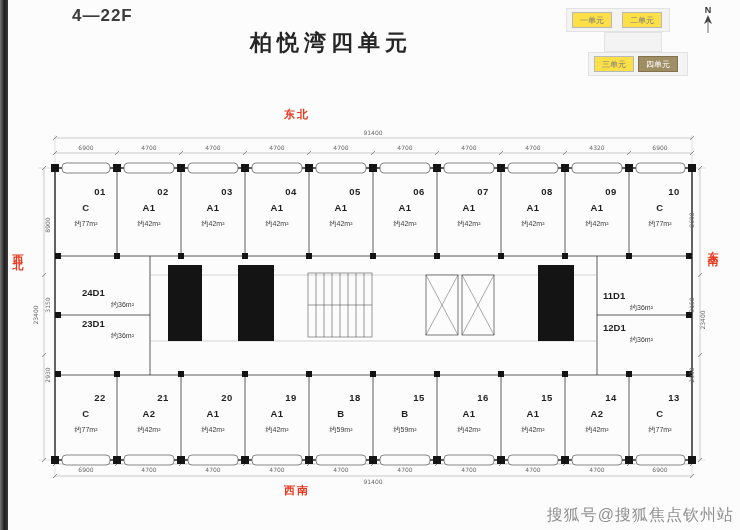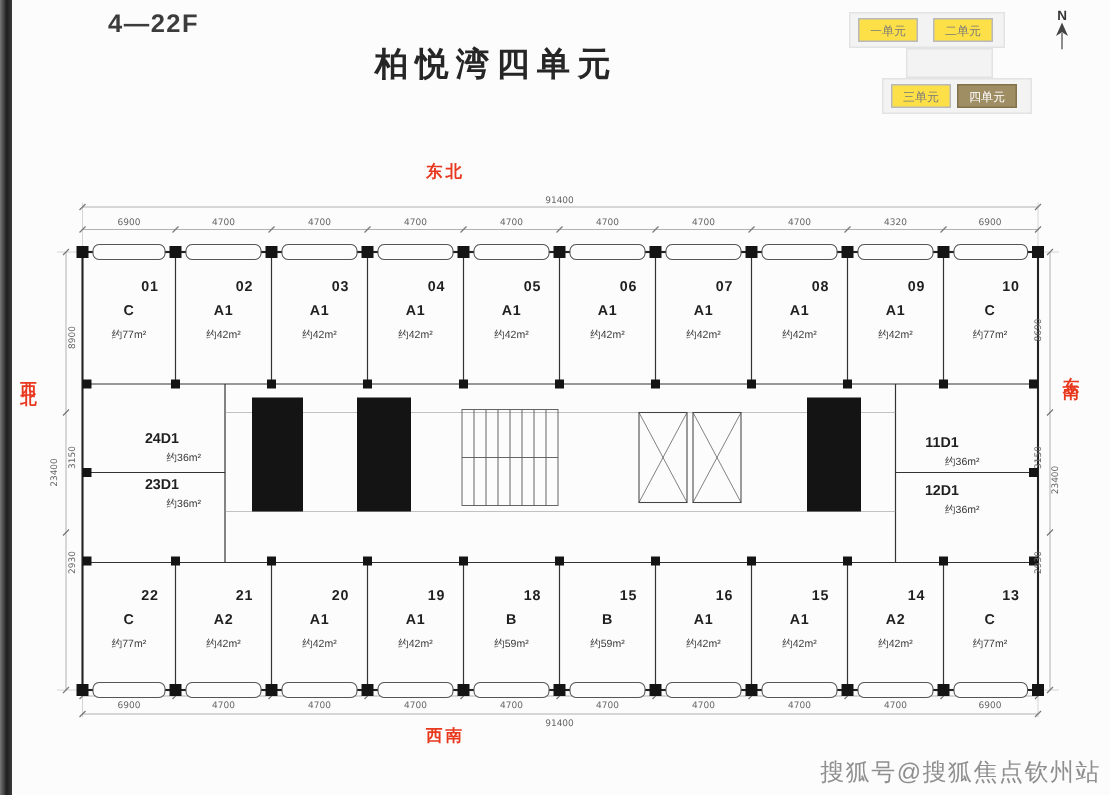--- a/index.html
+++ b/index.html
@@ -24,21 +24,21 @@
   .dir.vert{writing-mode:vertical-rl;letter-spacing:4px;}
 
   .plan-svg{position:absolute;left:30px;top:125px;}
   svg text.dim{font-family:"DejaVu Sans",sans-serif;font-size:6px;fill:#666;text-anchor:middle;}
 
   .unit-label{position:absolute;width:50px;display:flex;flex-direction:column;align-items:center;line-height:11px;}
   .u-no,.u-type{font-size:9.5px;font-weight:bold;color:#1f1f1f;letter-spacing:0.5px;margin-top:5px;}
   .u-no{margin-top:0;margin-left:28px;}
   .u-area{font-size:7px;color:#3a3a3a;margin-top:5px;}
   .unit-label-mid{position:absolute;width:56px;}
-  .mid-row{display:flex;justify-content:center;font-size:9.5px;font-weight:bold;color:#1f1f1f;padding:0 2px;}
+  .mid-row{display:flex;justify-content:flex-start;font-size:9.5px;font-weight:bold;color:#1f1f1f;padding:0 2px;}
   .mid-area{font-size:7px;color:#3a3a3a;text-align:right;margin-top:2px;padding-right:2px;}
 
   .watermark{position:absolute;right:6px;bottom:4px;font-size:16px;color:#8f8f8f;letter-spacing:1px;}
 </style>
 </head>
 <body>
 
 <div class="screen">
   <div class="scan-strip"></div>
 

